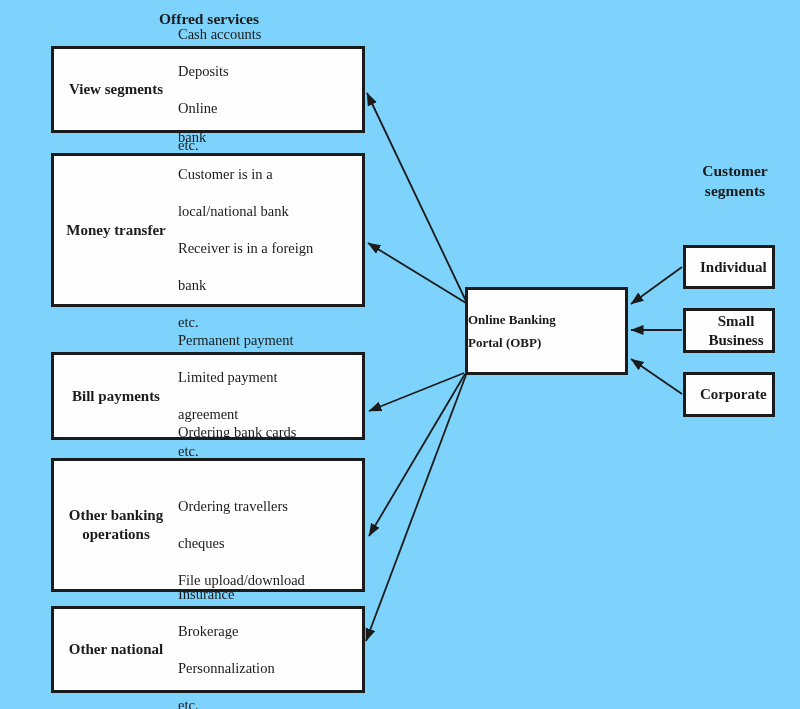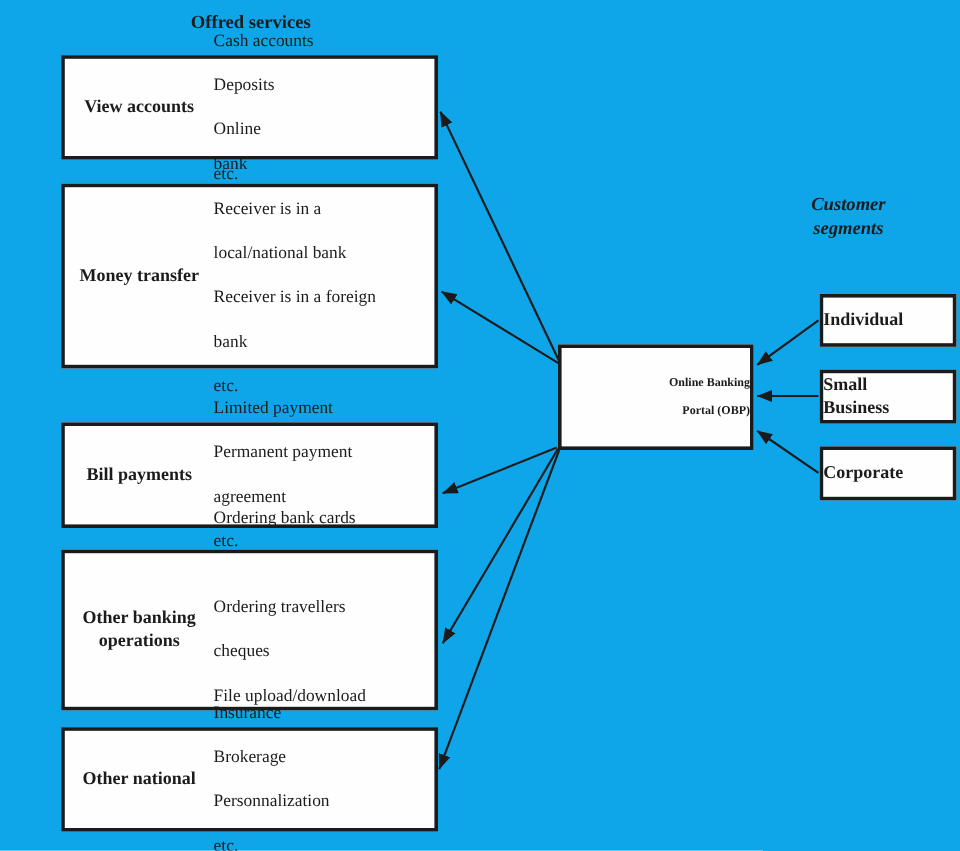--- a/index.html
+++ b/index.html
@@ -4,21 +4,21 @@
 <style>
   html, body {
     margin: 0;
     padding: 0;
     background: #ffffff;
   }
   .diagram {
     position: relative;
     width: 800px;
     height: 709px;
-    background: #0ea5e9;
+    background: #7dd3fc;
     font-family: "Liberation Serif", "DejaVu Serif", serif;
     color: #1b1b1b;
     overflow: hidden;
   }
   .abs { position: absolute; box-sizing: border-box; }
   .title {
     font-weight: bold;
     font-size: 15.5px;
     text-align: center;
     line-height: 20px;
@@ -59,38 +59,39 @@
   }
   .center-box {
     left: 465px;
     top: 287px;
     width: 163px;
     height: 88px;
     border: 3px solid #1b1b1b;
     background: #fefefe;
     display: flex;
     flex-direction: column;
-    align-items: flex-end;
+    align-items: flex-start;
     justify-content: center;
     font-weight: bold;
-    font-size: 10px;
+    font-size: 13px;
     line-height: 23px;
     text-align: center;
   }
   .seg-box {
     left: 683px;
-    width: 114px;
+    width: 92px;
     border: 3px solid #1b1b1b;
     background: #fefefe;
     display: flex;
     align-items: center;
     font-weight: bold;
     font-size: 15px;
     line-height: 19px;
-    padding-left: 0;
+    padding-left: 14px;
+    text-align: center;
   }
   .seg-label { max-width: 80px; }
   svg.arrows {
     position: absolute;
     left: 0; top: 0;
     width: 800px; height: 709px;
     pointer-events: none;
   }
 </style>
 </head>
@@ -108,49 +109,49 @@
     <line x1="466" y1="303" x2="368" y2="243" stroke="#1b1b1b" stroke-width="1.8" marker-end="url(#ah)"></line>
     <line x1="464" y1="373" x2="369" y2="411" stroke="#1b1b1b" stroke-width="1.8" marker-end="url(#ah)"></line>
     <line x1="465" y1="374" x2="369" y2="536" stroke="#1b1b1b" stroke-width="1.8" marker-end="url(#ah)"></line>
     <line x1="466" y1="375" x2="366" y2="641" stroke="#1b1b1b" stroke-width="1.8" marker-end="url(#ah)"></line>
     <line x1="682" y1="267" x2="631" y2="304" stroke="#1b1b1b" stroke-width="1.8" marker-end="url(#ah)"></line>
     <line x1="682" y1="330" x2="631" y2="330" stroke="#1b1b1b" stroke-width="1.8" marker-end="url(#ah)"></line>
     <line x1="682" y1="394" x2="631" y2="359" stroke="#1b1b1b" stroke-width="1.8" marker-end="url(#ah)"></line>
   </svg>
 
   <div class="abs title" style="left:94px; top:9px; width:230px;">Offred services</div>
-  <div class="abs title" style="left:660px; top:161px; width:94px;font-style:italic;">Customer segments</div>
+  <div class="abs title" style="left:688px; top:161px; width:94px;">Customer segments</div>
 
   <div class="abs svc-box" style="top:46px; height:87px;">
-    <div class="svc-label">View accounts</div>
+    <div class="svc-label">View segments</div>
     <div class="svc-details">
       <div class="line">Cash accounts</div>
       <div class="line">Deposits</div>
       <div class="line">Online</div>
       <div class="line">etc.</div>
     </div>
   </div>
 
   <div class="abs svc-box" style="top:153px; height:154px;">
     <div class="svc-label">Money transfer</div>
     <div class="svc-details">
       <div class="line">bank</div>
-      <div class="line">Receiver is in a</div>
+      <div class="line">Customer is in a</div>
       <div class="line">local/national bank</div>
       <div class="line">Receiver is in a foreign</div>
       <div class="line">bank</div>
       <div class="line">etc.</div>
     </div>
   </div>
 
   <div class="abs svc-box" style="top:352px; height:88px;">
     <div class="svc-label">Bill payments</div>
     <div class="svc-details">
+      <div class="line">Permanent payment</div>
       <div class="line">Limited payment</div>
-      <div class="line">Permanent payment</div>
       <div class="line">agreement</div>
       <div class="line">etc.</div>
     </div>
   </div>
 
   <div class="abs svc-box" style="top:458px; height:134px;">
     <div class="svc-label">Other banking operations</div>
     <div class="svc-details">
       <div class="line">Ordering bank cards</div>
       <div class="line"></div>

